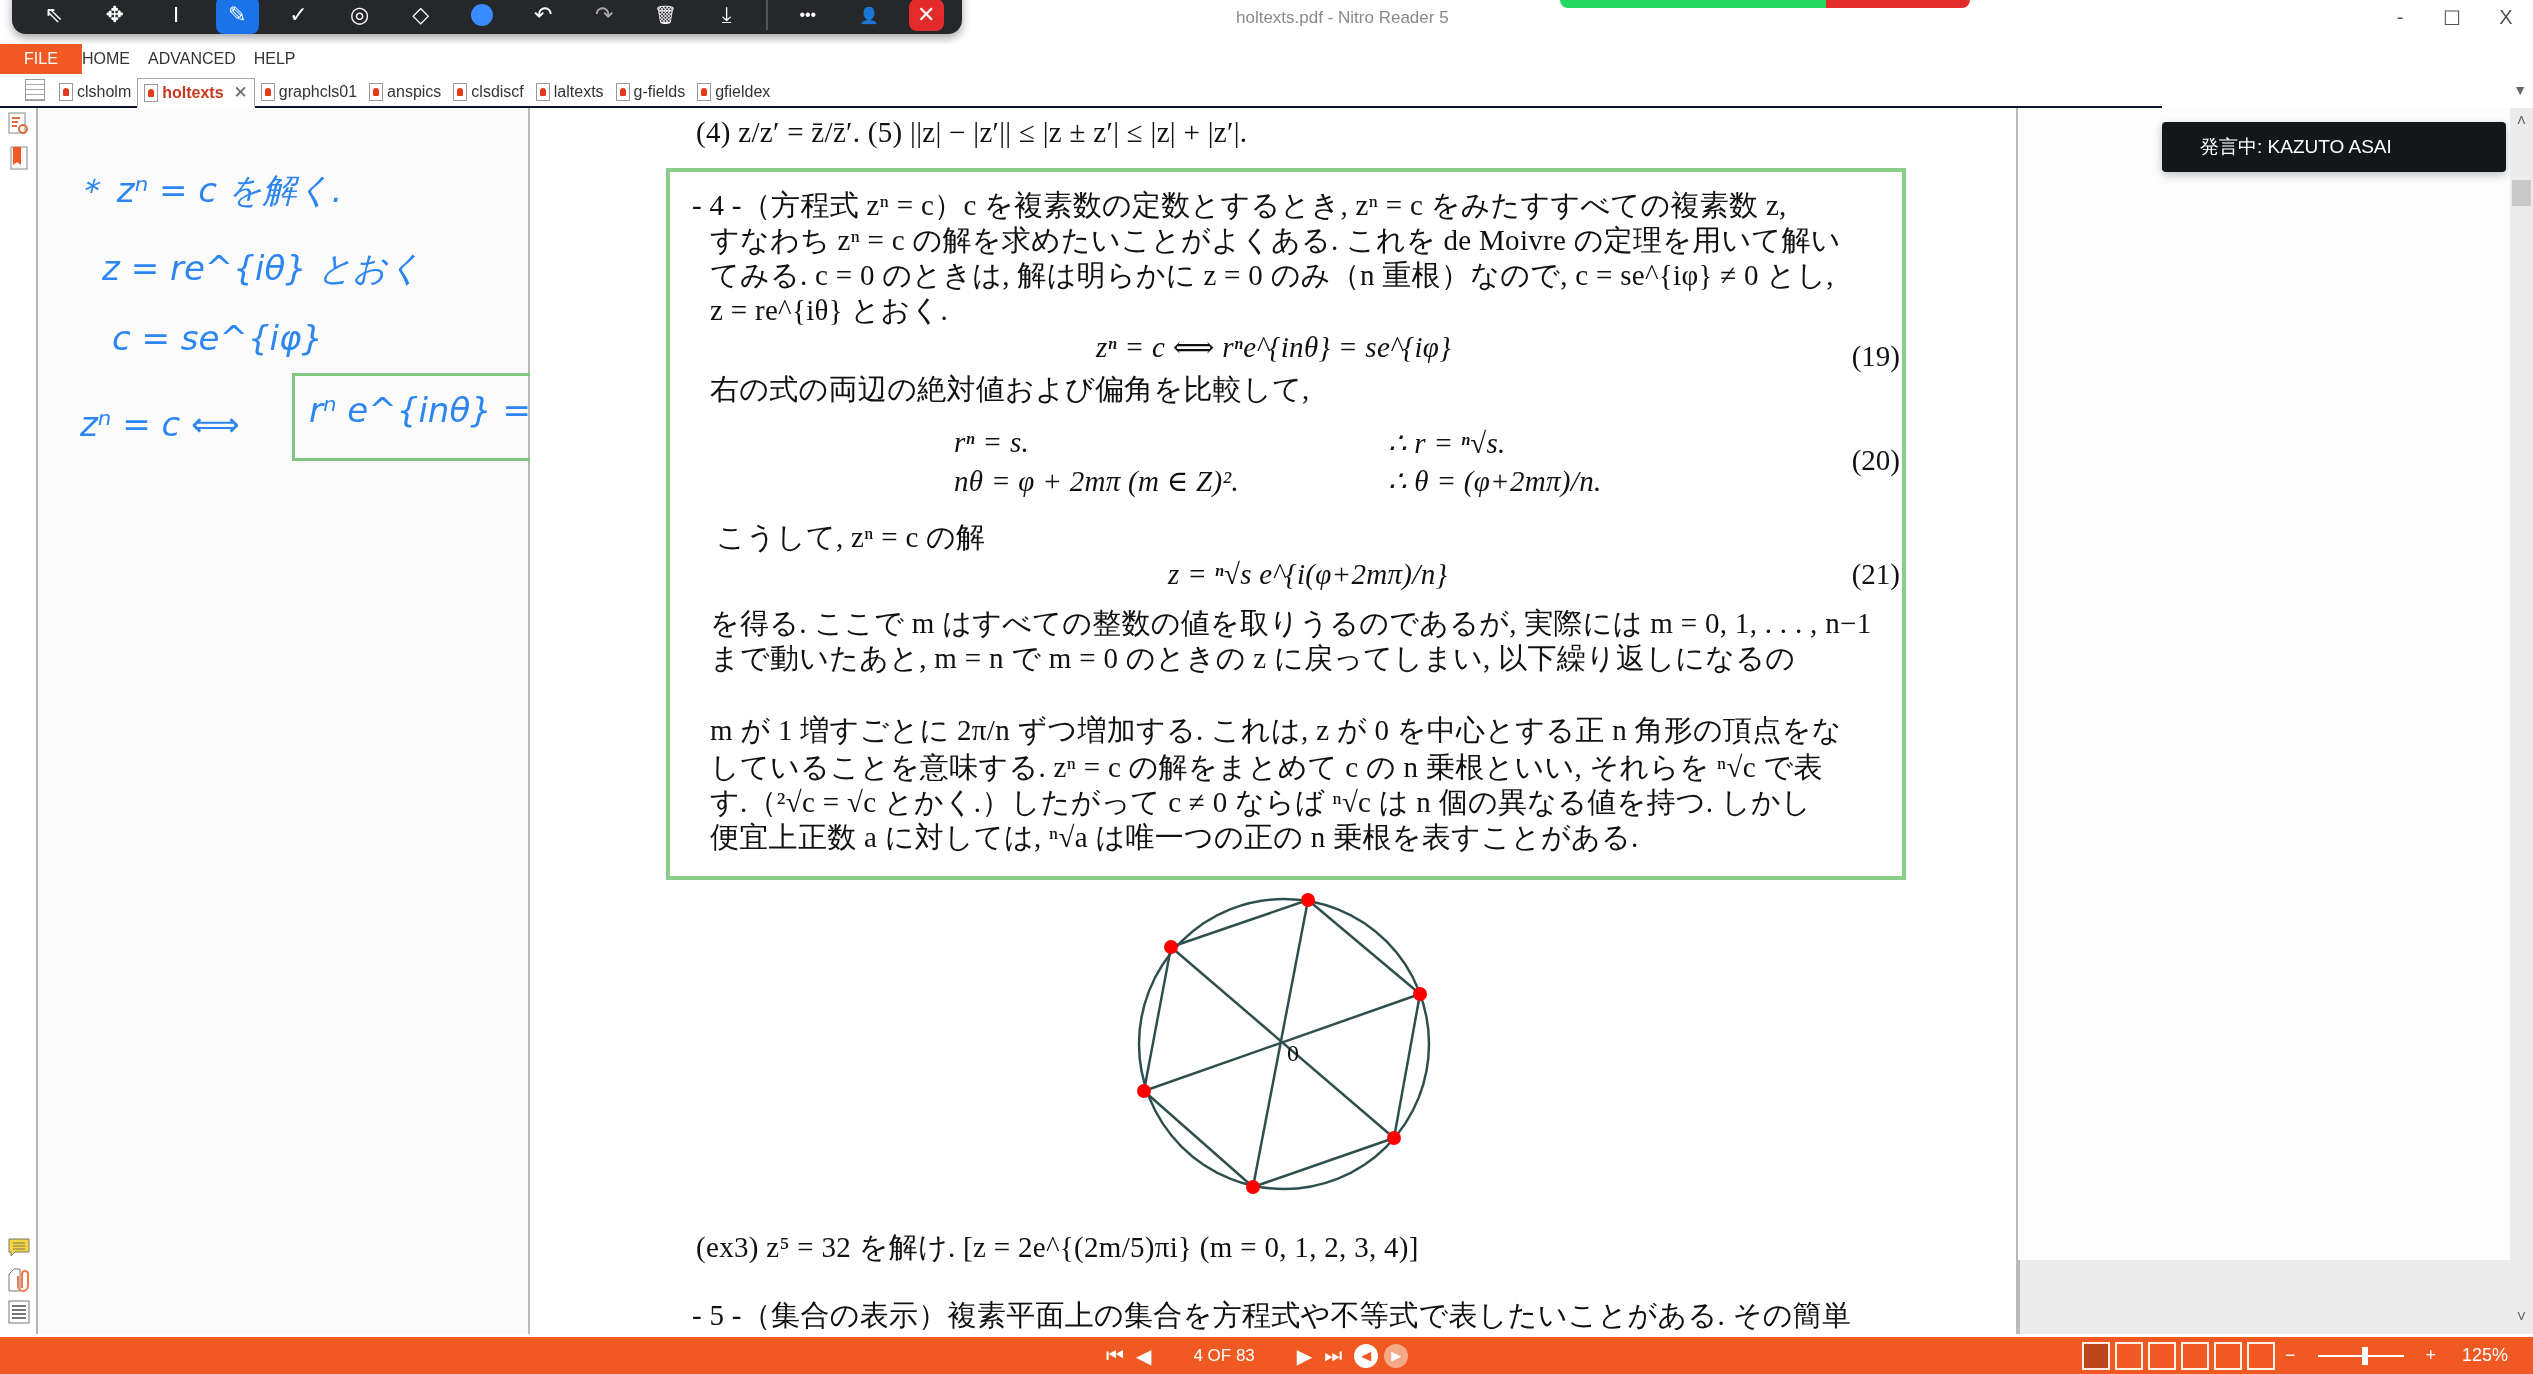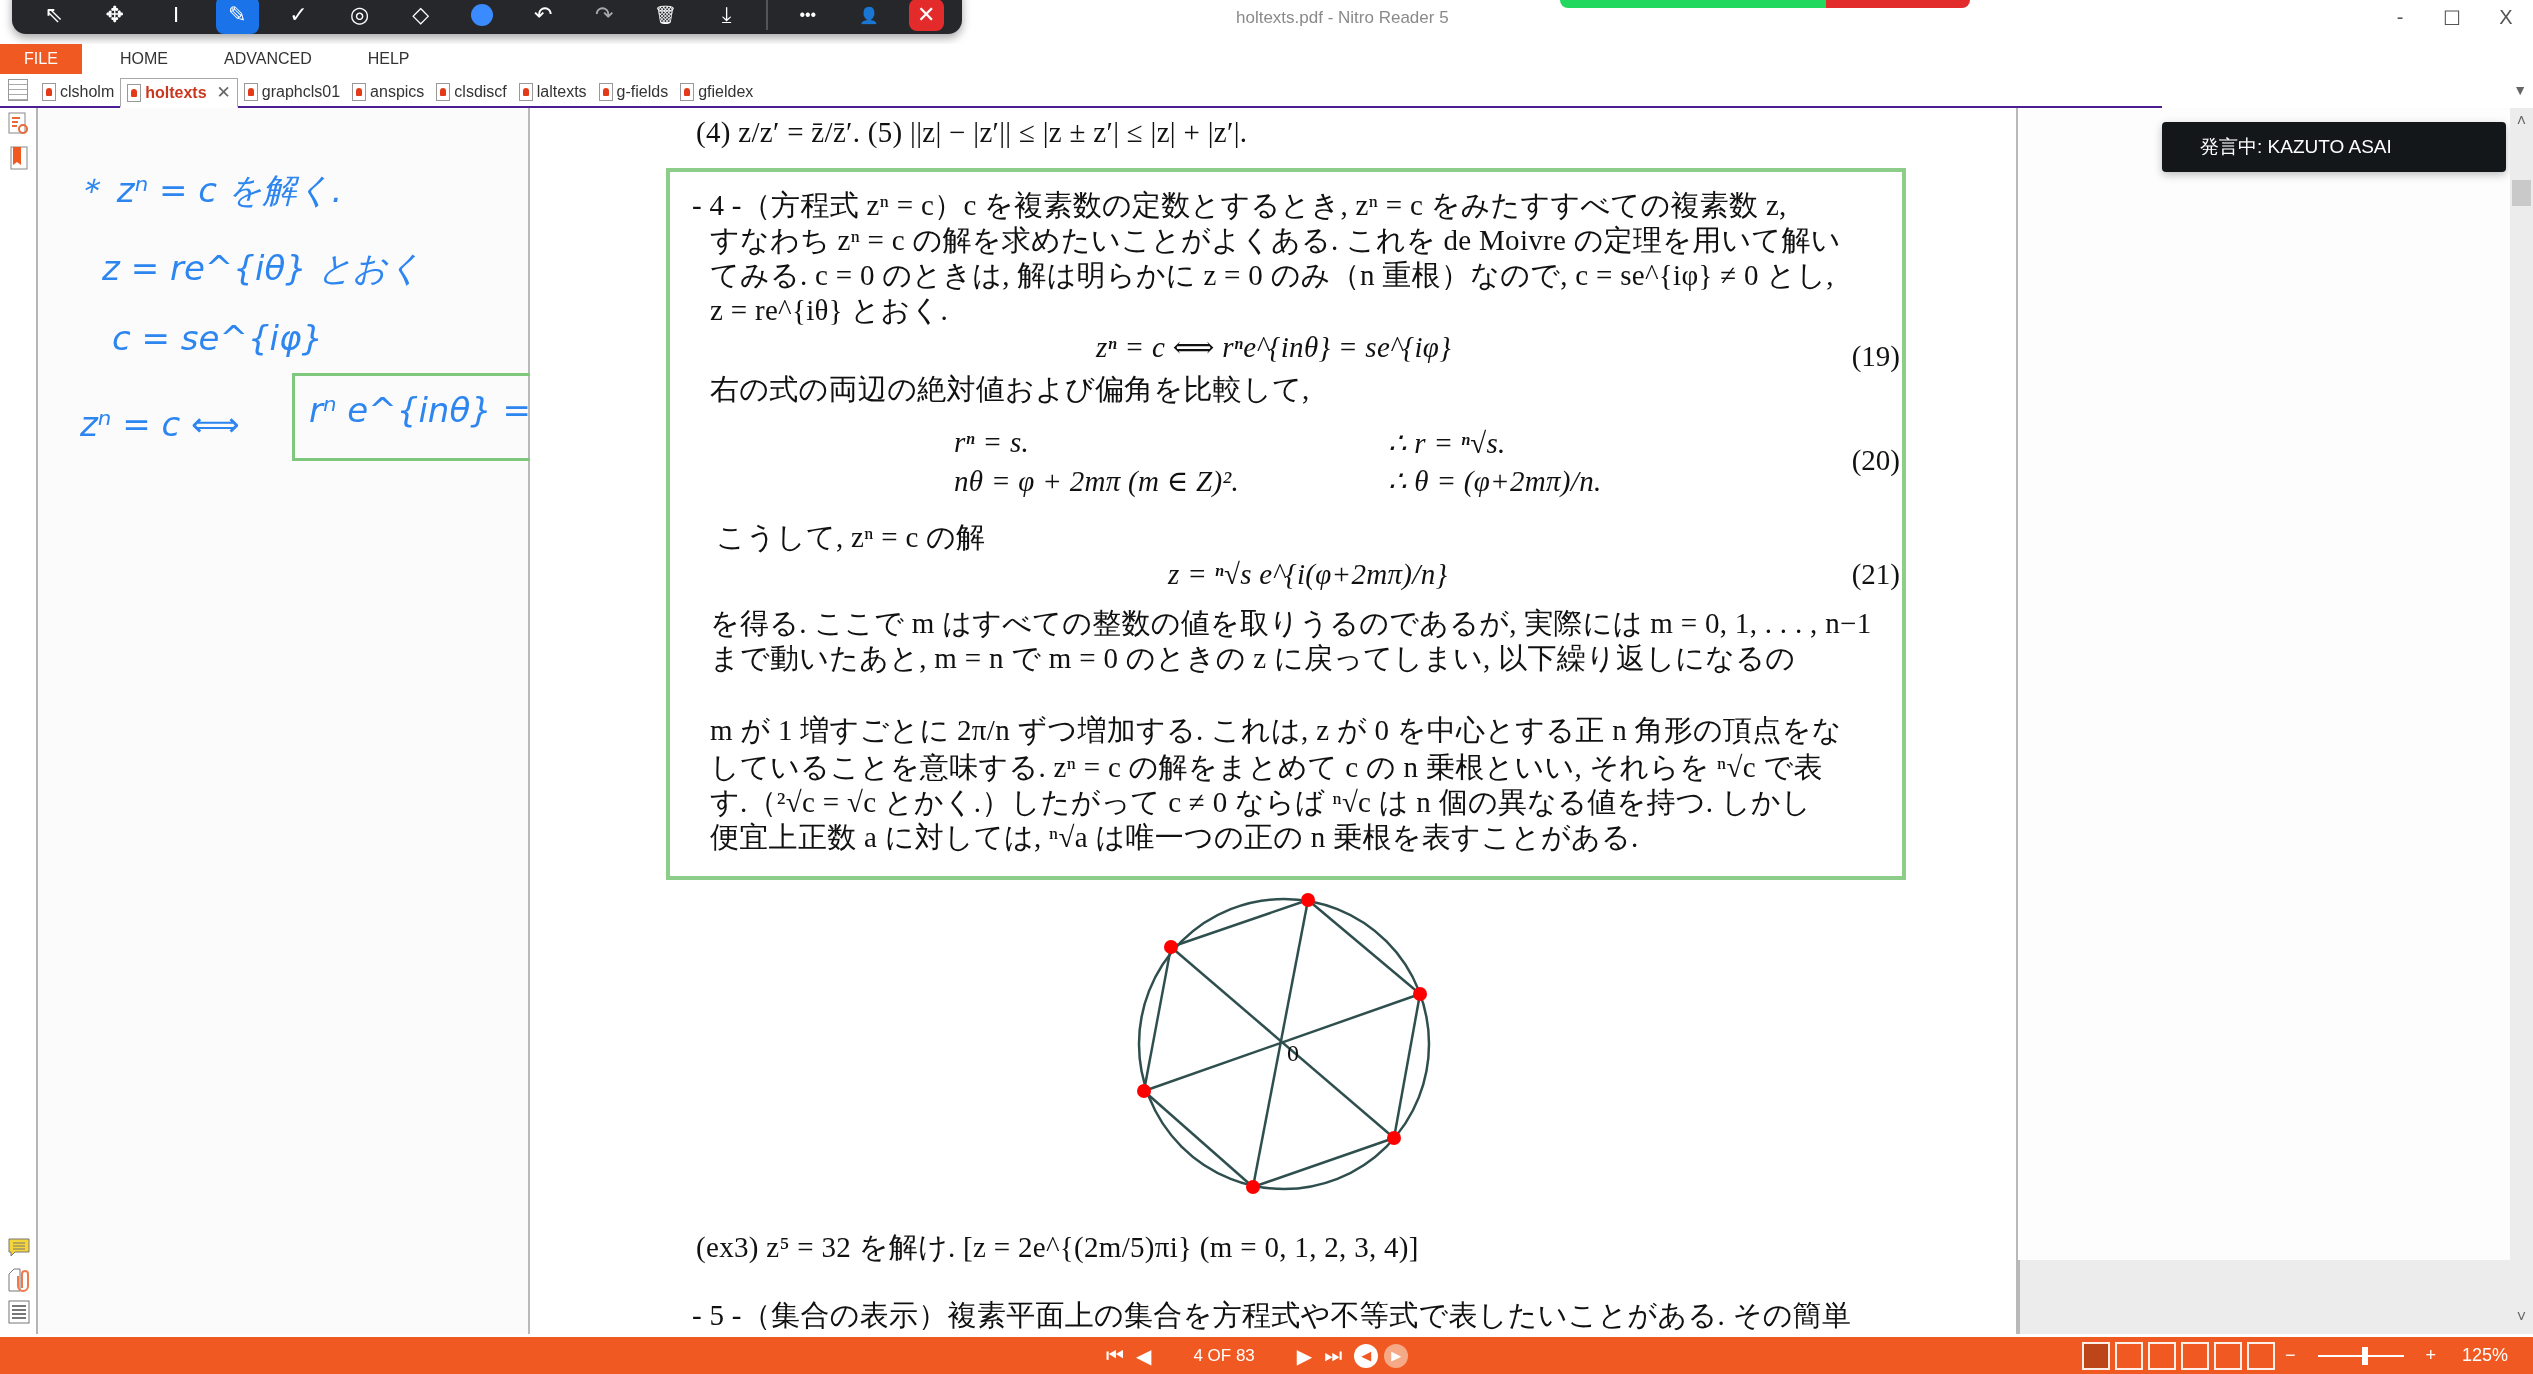--- a/index.html
+++ b/index.html
@@ -16,27 +16,27 @@
 
   
   .anno-toolbar { position: absolute; left: 12px; top: -10px; width: 950px; height: 44px; background: #25272b; border-radius: 0 0 14px 14px; box-shadow: 0 4px 10px rgba(0,0,0,0.35); display: flex; align-items: center; padding-left: 20px; }
   .tb-btn { width: 44px; height: 38px; margin-right: 18px; display: flex; align-items: center; justify-content: center; color: #ffffff; font-size: 22px; border-radius: 8px; cursor: pointer; margin-top: 6px; }
   .tb-btn.active { background: #1a73e8; }
   .tb-btn.close { background: #e32b2b; width: 36px; height: 32px; }
   .tb-sep { width: 2px; height: 30px; background: #555; margin: 6px 18px 0 0; }
   .tb-dot { width: 22px; height: 22px; border-radius: 50%; background: #3a8bff; }
 
   
-  .menubar { position: absolute; left: 0; top: 44px; width: 2533px; height: 30px; background: #ffffff; display: flex; align-items: center; gap: 38px; }
+  .menubar { position: absolute; left: 0; top: 44px; width: 2533px; height: 30px; background: #ffffff; display: flex; align-items: center; }
   .menu-file { background: #f05a22; color: #ffffff; height: 30px; width: 82px; display: flex; align-items: center; justify-content: center; font-size: 16px; cursor: pointer; }
   .menu-item { font-size: 16px; color: #333; margin-right: 18px; cursor: pointer; }
   .menu-dropdown { position: absolute; right: 6px; top: 36px; font-size: 14px; color: #666; }
 
   
-  .tabsbar { position: absolute; left: 0; top: 76px; width: 2162px; height: 32px; background: #ffffff; border-bottom: 2px solid #4c1d95; display: flex; align-items: flex-end; }
+  .tabsbar { position: absolute; left: 0; top: 76px; width: 2162px; height: 32px; background: #ffffff; border-bottom: 2px solid #0f172a; display: flex; align-items: flex-end; padding-left: 17px; }
   .tabs-menu-icon { width: 20px; height: 22px; border: 1px solid #999; margin: 0 8px 5px 8px; background: repeating-linear-gradient(#fff 0 4px, #aaa 4px 5px); }
   .tab { display: flex; align-items: center; height: 28px; padding: 0 6px; font-size: 16px; color: #333; cursor: pointer; }
   .tab.active { background: #ffffff; border: 1px solid #a8a8a8; border-bottom: 2px solid #fff; font-weight: bold; color: #c9381e; height: 30px; margin-bottom: -2px; }
   .pdf-ico { width: 14px; height: 18px; border: 1px solid #999; background: #fff; margin-right: 4px; position: relative; }
   .pdf-ico::after { content: ""; position: absolute; left: 3px; top: 4px; width: 6px; height: 8px; background: #e33b1a; border-radius: 3px 3px 1px 1px; }
   .tab-close { margin-left: 10px; color: #666; font-weight: normal; font-size: 17px; }
 
   
   .left-strip { position: absolute; left: 0; top: 108px; width: 38px; height: 1226px; background: #ffffff; border-right: 2px solid #b5b5b5; }
   .strip-icon { position: absolute; left: 8px; width: 22px; height: 24px; cursor: pointer; }

